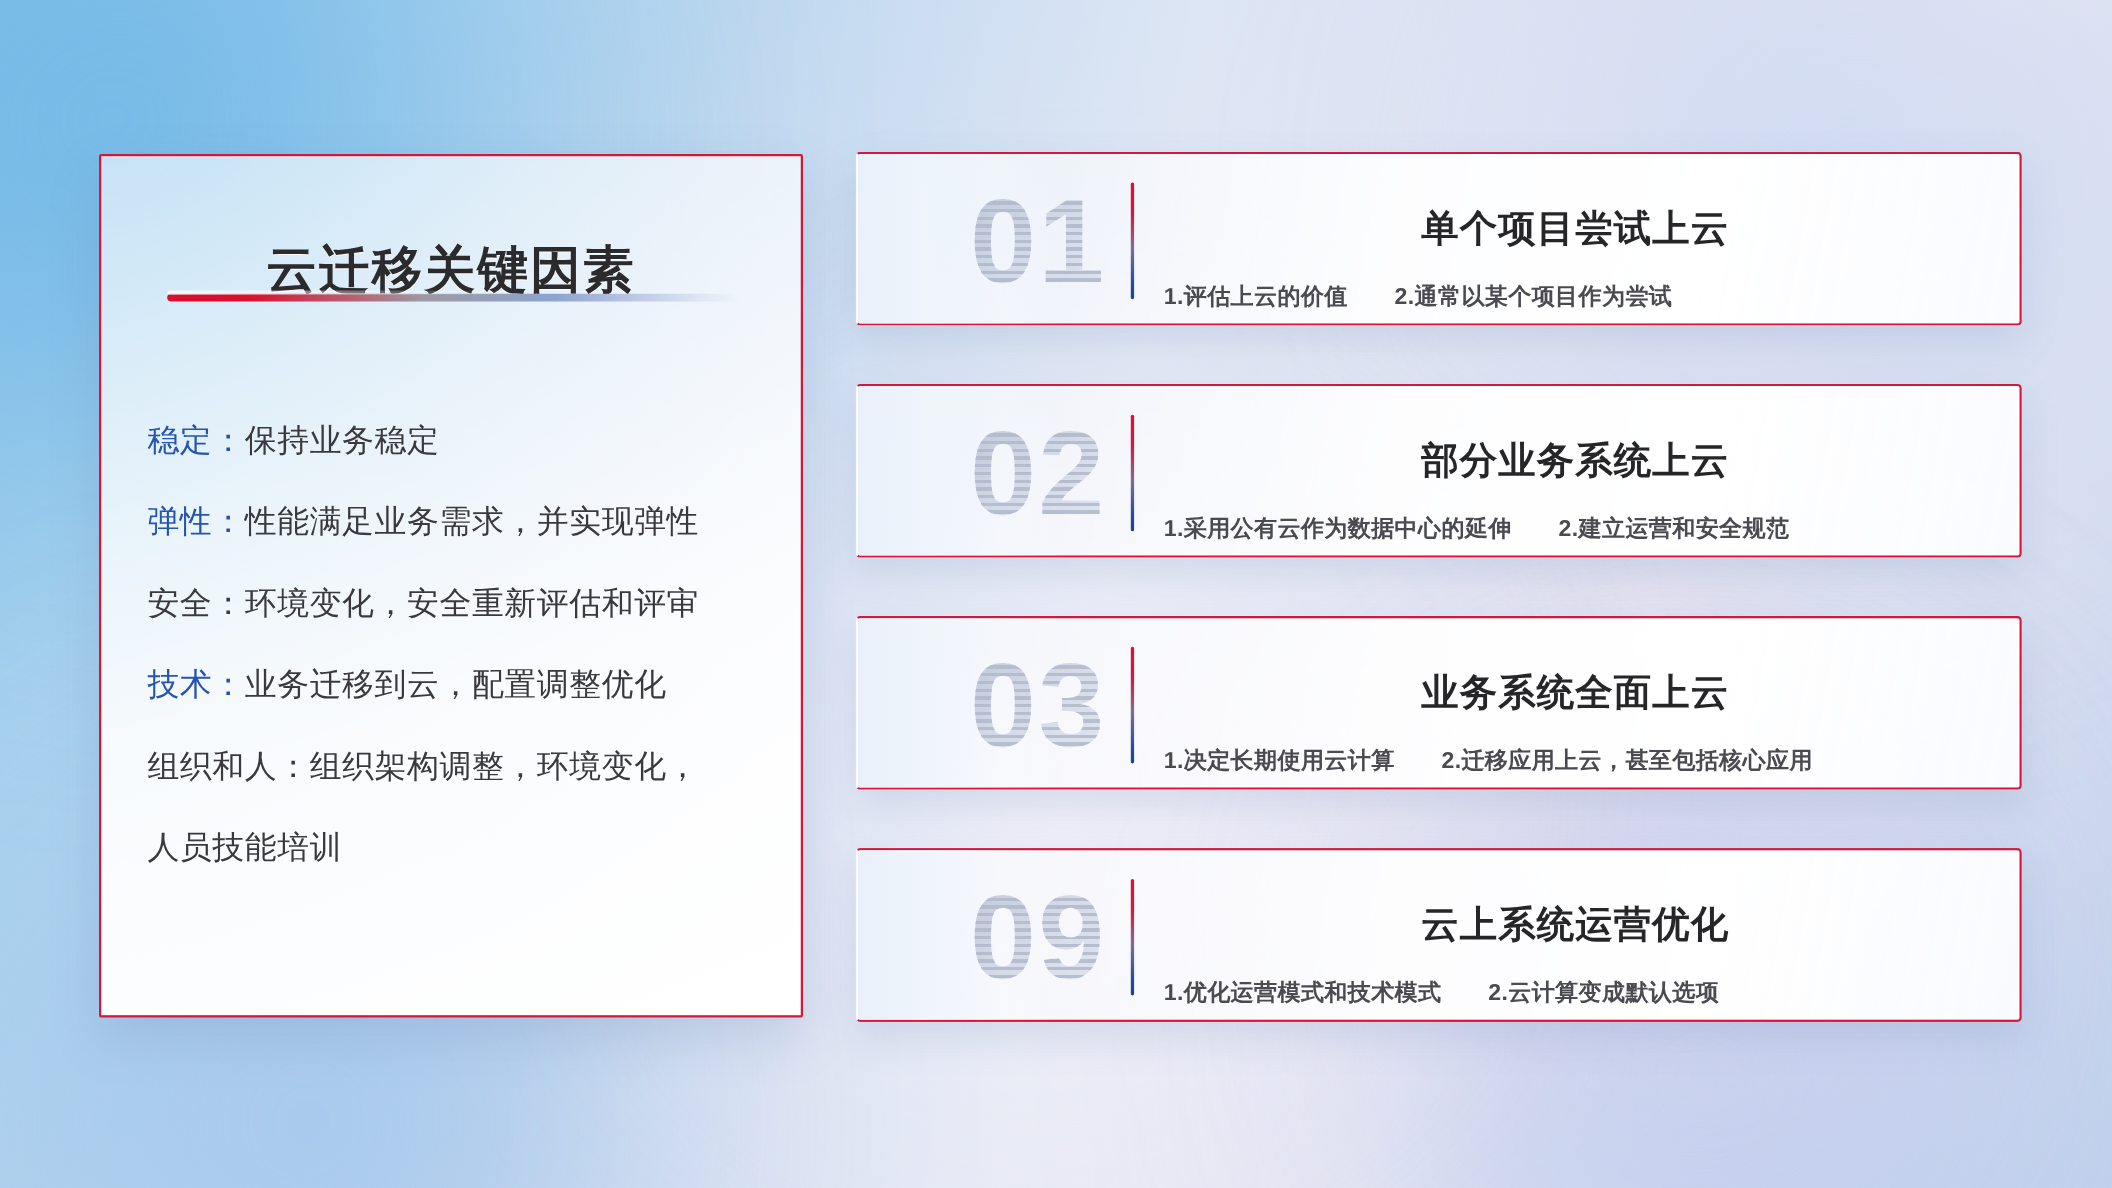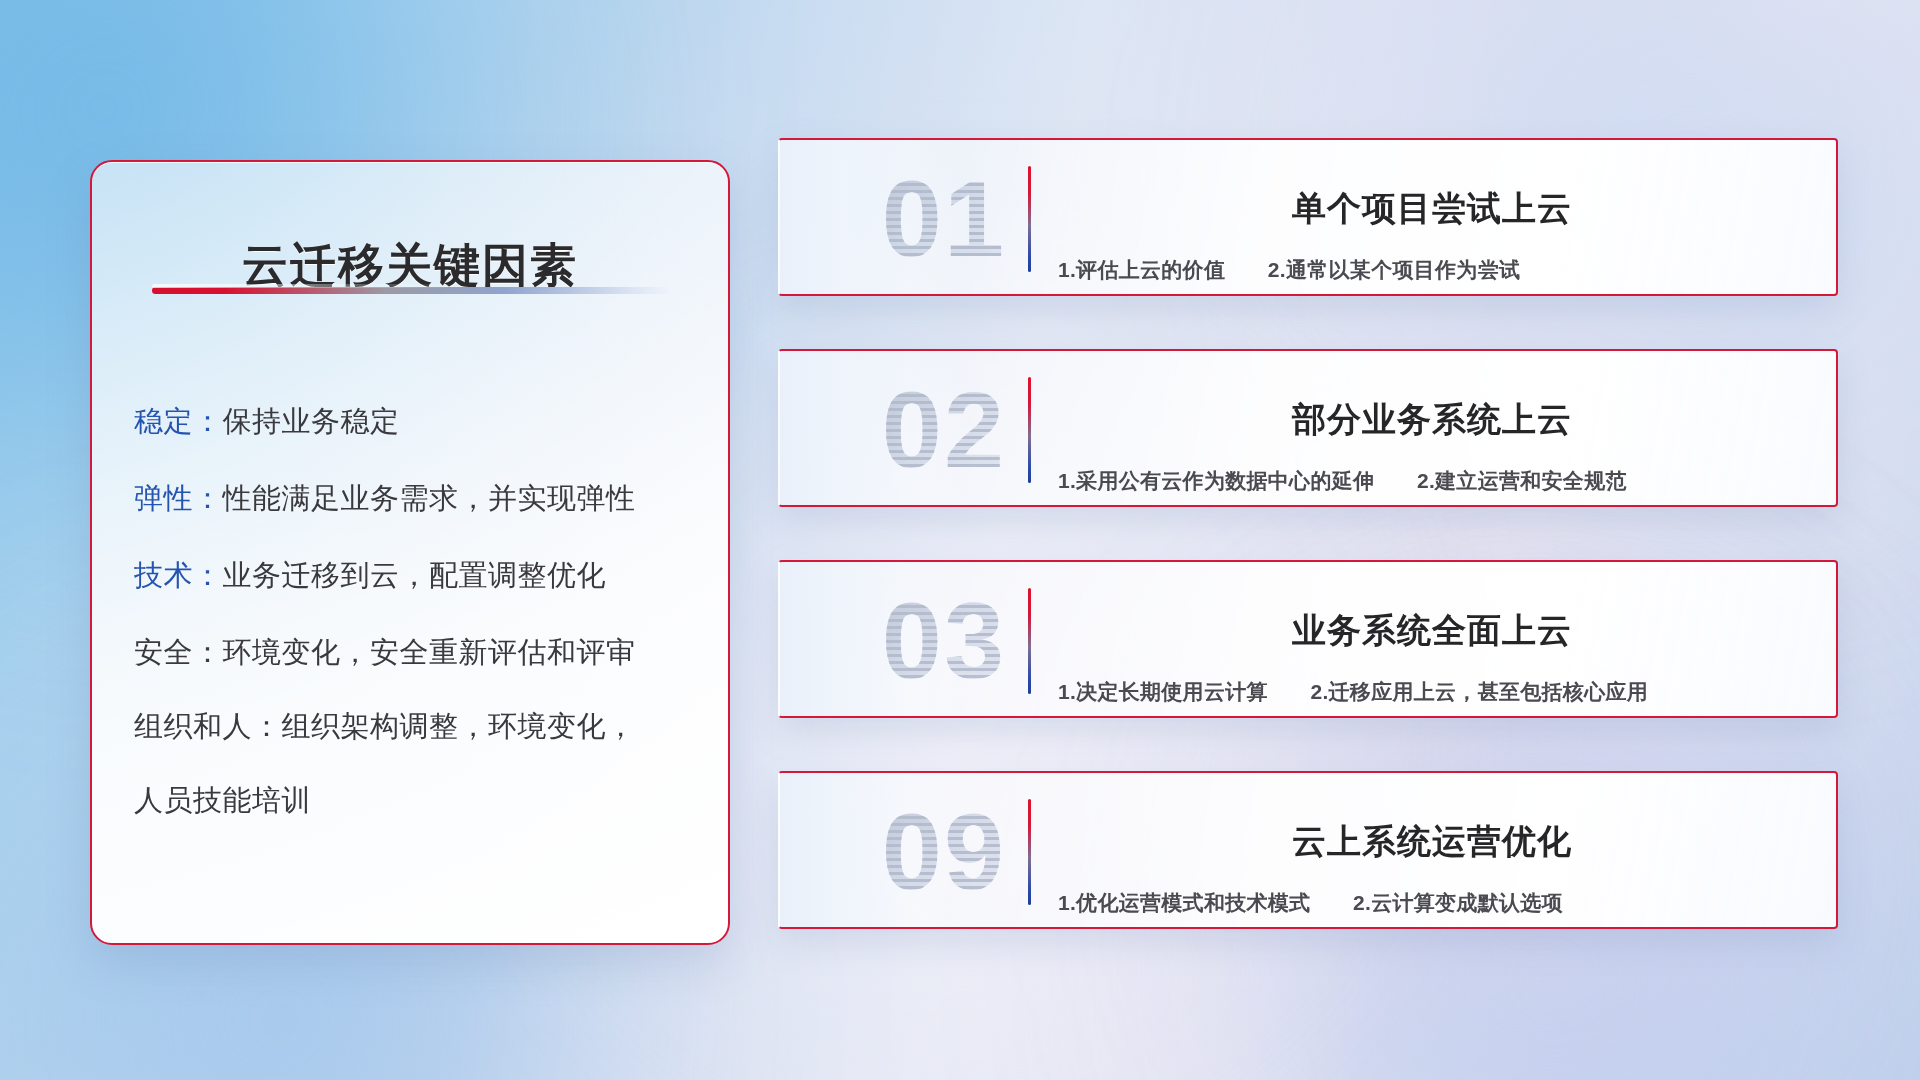--- a/index.html
+++ b/index.html
@@ -30,45 +30,44 @@
     background:radial-gradient(circle at 50% 50%, rgba(226,214,236,.65), rgba(226,214,236,0) 70%);}
   .bg-sheen{position:absolute;inset:0;
     background:linear-gradient(100deg, rgba(255,255,255,0) 30%, rgba(255,255,255,.30) 52%, rgba(255,255,255,0) 74%);}
 
   
   #stage{position:absolute;inset:0;z-index:2;}
 
   
   #left-panel{
     position:absolute;left:90px;top:140px;width:640px;height:785px;
-    border:2px solid #d3183a;border-radius:22px;
+    border:2px solid #d3183a;border-radius:2px;
     background:linear-gradient(165deg, rgba(255,255,255,.58) 0%, rgba(255,255,255,.74) 30%,
                rgba(255,255,255,.92) 62%, #ffffff 100%);
     box-shadow:0 18px 46px rgba(90,120,170,.20), inset 0 1px 0 rgba(255,255,255,.85);
     box-sizing:border-box;
-    margin-top:20px;
   }
   .panel-title{
     position:absolute;left:0;right:0;top:42px;text-align:center;
     font-size:46px;font-weight:bold;color:#2b2b2e;letter-spacing:2px;
     text-shadow:0 1px 0 rgba(255,255,255,.9);
   }
   .panel-rule{
     position:absolute;left:60px;top:125px;width:520px;height:7px;border-radius:4px;
     background:linear-gradient(90deg,#d8102f 0%, #d8102f 14%, #9b9aa4 45%, #8fa4cf 68%, #dfe6f4 93%, rgba(223,230,244,0) 100%);
   }
   .panel-rule:after{
     content:"";position:absolute;left:0;top:-3px;width:60%;height:4px;border-radius:3px;
     background:linear-gradient(90deg,rgba(255,255,255,.75),rgba(255,255,255,0));
   }
   #factor-list{position:absolute;left:42px;right:30px;top:222px;}
   .factor-line{
     font-size:29px;line-height:74px;color:#3a3a3e;white-space:nowrap;letter-spacing:.5px;
   }
-  .factor-line .k{color:#2554b0;font-family:Liberation Mono, monospace;}
+  .factor-line .k{color:#2554b0;}
   .factor-line.cont{color:#3a3a3e;}
 
   
   #card-stack{position:absolute;left:778px;top:138px;width:1060px;}
   .step-card{
     position:relative;height:158px;margin-bottom:53px;
     border-top:2px solid #d3183a;border-right:2px solid #d3183a;border-bottom:2px solid #d3183a;
     border-left:2px solid rgba(211,24,58,0);
     border-radius:4px;
     background:linear-gradient(100deg, rgba(255,255,255,.05) 0%, rgba(255,255,255,.55) 16%,
@@ -119,22 +118,22 @@
 </div>
 
 <div id="stage">
 
   <section id="left-panel">
     <h1 class="panel-title">云迁移关键因素</h1>
     <div class="panel-rule"></div>
     <div id="factor-list">
         <div class="factor-line"><span class="k">稳定：</span><span>保持业务稳定</span></div>
         <div class="factor-line"><span class="k">弹性：</span><span>性能满足业务需求，并实现弹性</span></div>
+        <div class="factor-line"><span>安全：</span><span>环境变化，安全重新评估和评审</span></div>
         <div class="factor-line"><span class="k">技术：</span><span>业务迁移到云，配置调整优化</span></div>
-        <div class="factor-line"><span>安全：</span><span>环境变化，安全重新评估和评审</span></div>
         <div class="factor-line"><span>组织和人：</span><span>组织架构调整，环境变化，</span></div>
         <div class="factor-line cont"><span>人员技能培训</span></div>
       </div>
   </section>
 
   <section id="card-stack">
       <article class="step-card">
         <div class="card-num">01</div>
         <div class="card-divider"></div>
         <div class="card-text">

